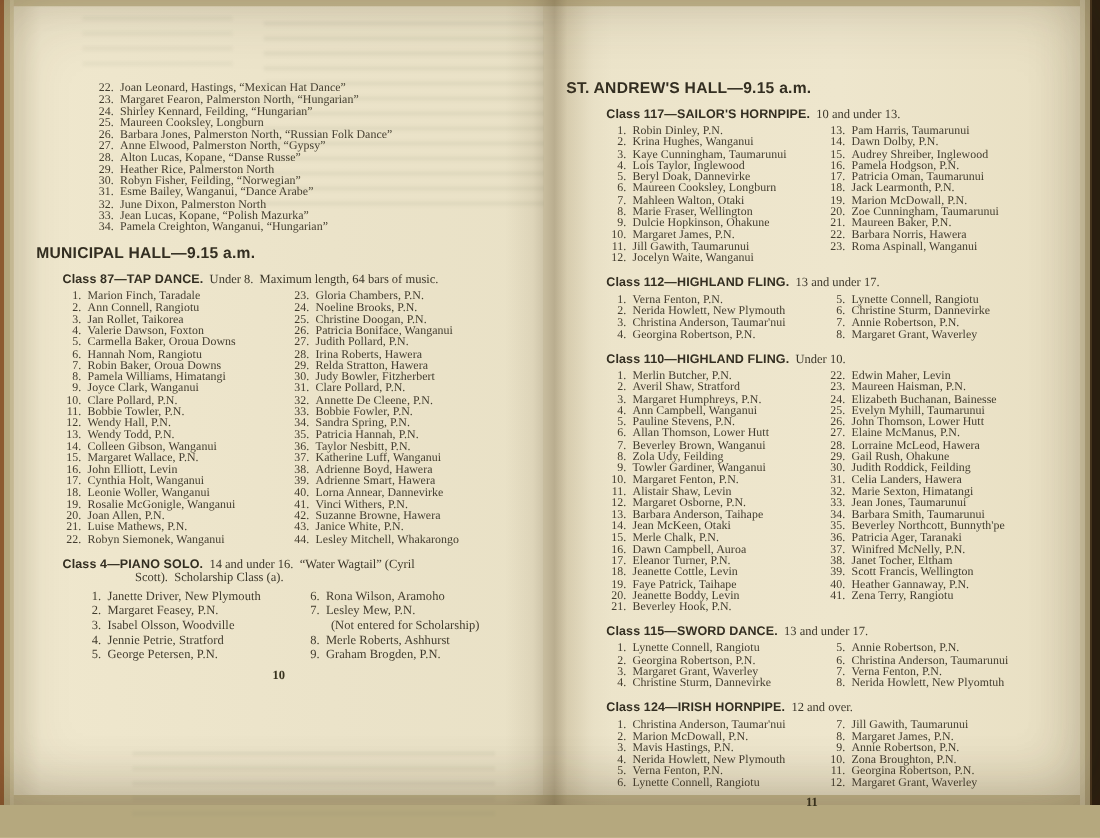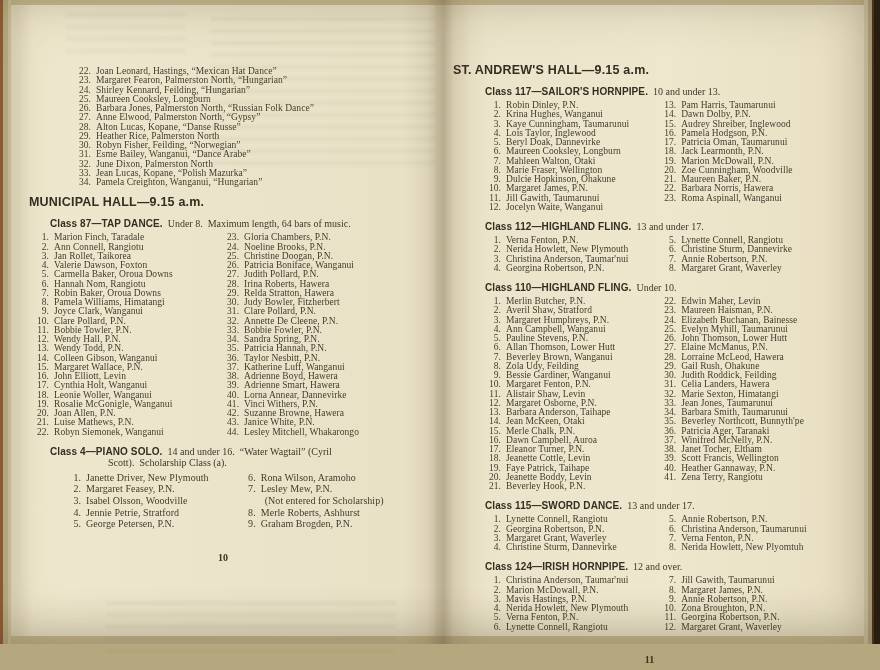--- a/index.html
+++ b/index.html
@@ -26,30 +26,30 @@
   .cont-list{padding:0 6px 0 58px;font-size:10px;line-height:12.1px;}
   .cont-list .num{width:22px;}
   .hall{margin:8px 18px 0;font-family:"Liberation Sans","DejaVu Sans",sans-serif;
         font-weight:bold;font-size:12.5px;letter-spacing:.2px;color:#332e21;}
   .class-title{margin:9px 0 0;font-size:10px;white-space:pre-wrap;color:#3c372a;}
   .pl-title{padding-left:39px;}
   .pr-title{padding-left:50px;}
   .ct-bold{font-family:"Liberation Sans","DejaVu Sans",sans-serif;font-weight:bold;letter-spacing:.1px;color:#332e21;}
   .ct-line2{display:block;padding-left:58px;}
   .cols{display:flex;margin-top:4px;}
-  .pl-cols{padding-left:20px;padding-right:8px;}
+  .pl-cols{padding-left:36px;padding-right:8px;}
   .pr-cols{padding-left:48px;padding-right:16px;}
   .col1{width:48%;}
   .col2{width:52%;}
   .entry{font-size:9.5px;line-height:9.25px;white-space:nowrap;letter-spacing:.05px;}
   .roomy .entry{font-size:10px;line-height:11.6px;}
   .num{display:inline-block;width:18px;text-align:right;margin-right:5px;}
   .entry-note{padding-left:27px;}
   .entry-note:empty{display:none;}
-  .pagenum{margin-top:22px;text-align:center;font-size:10px;font-weight:bold;color:#38331f;}
+  .pagenum{margin-top:5px;text-align:center;font-size:10px;font-weight:bold;color:#38331f;}
 </style>
 </head>
 <body>
 
 <div class="scan">
   <div class="edge-left"></div>
   <div class="edge-right"></div>
 
   <div class="page page-left">
     <div class="ghost g4"></div>
@@ -195,21 +195,21 @@
           </div>
         <div class="col2">
 
         <div class="entry"><span class="num">13.</span><span class="txt">Pam Harris, Taumarunui</span></div>
             <div class="entry"><span class="num">14.</span><span class="txt">Dawn Dolby, P.N.</span></div>
             <div class="entry"><span class="num">15.</span><span class="txt">Audrey Shreiber, Inglewood</span></div>
             <div class="entry"><span class="num">16.</span><span class="txt">Pamela Hodgson, P.N.</span></div>
             <div class="entry"><span class="num">17.</span><span class="txt">Patricia Oman, Taumarunui</span></div>
             <div class="entry"><span class="num">18.</span><span class="txt">Jack Learmonth, P.N.</span></div>
             <div class="entry"><span class="num">19.</span><span class="txt">Marion McDowall, P.N.</span></div>
-            <div class="entry"><span class="num">20.</span><span class="txt">Zoe Cunningham, Woodville</span></div>
+            <div class="entry"><span class="num">20.</span><span class="txt">Zoe Cunningham, Taumarunui</span></div>
             <div class="entry"><span class="num">21.</span><span class="txt">Maureen Baker, P.N.</span></div>
             <div class="entry"><span class="num">22.</span><span class="txt">Barbara Norris, Hawera</span></div>
             <div class="entry"><span class="num">23.</span><span class="txt">Roma Aspinall, Wanganui</span></div>
           </div>
       </div>
     </section>
 
     <section>
       <p class="class-title pr-title"><span class="ct-bold">Class 112—HIGHLAND FLING.</span><span>  13 and under 17.</span></p>
       <div class="cols pr-cols">
@@ -236,21 +236,21 @@
         <div class="col1">
 
         <div class="entry"><span class="num">1.</span><span class="txt">Merlin Butcher, P.N.</span></div>
             <div class="entry"><span class="num">2.</span><span class="txt">Averil Shaw, Stratford</span></div>
             <div class="entry"><span class="num">3.</span><span class="txt">Margaret Humphreys, P.N.</span></div>
             <div class="entry"><span class="num">4.</span><span class="txt">Ann Campbell, Wanganui</span></div>
             <div class="entry"><span class="num">5.</span><span class="txt">Pauline Stevens, P.N.</span></div>
             <div class="entry"><span class="num">6.</span><span class="txt">Allan Thomson, Lower Hutt</span></div>
             <div class="entry"><span class="num">7.</span><span class="txt">Beverley Brown, Wanganui</span></div>
             <div class="entry"><span class="num">8.</span><span class="txt">Zola Udy, Feilding</span></div>
-            <div class="entry"><span class="num">9.</span><span class="txt">Bessie Gardiner, Wanganui</span></div>
+            <div class="entry"><span class="num">9.</span><span class="txt">Towler Gardiner, Wanganui</span></div>
             <div class="entry"><span class="num">10.</span><span class="txt">Margaret Fenton, P.N.</span></div>
             <div class="entry"><span class="num">11.</span><span class="txt">Alistair Shaw, Levin</span></div>
             <div class="entry"><span class="num">12.</span><span class="txt">Margaret Osborne, P.N.</span></div>
             <div class="entry"><span class="num">13.</span><span class="txt">Barbara Anderson, Taihape</span></div>
             <div class="entry"><span class="num">14.</span><span class="txt">Jean McKeen, Otaki</span></div>
             <div class="entry"><span class="num">15.</span><span class="txt">Merle Chalk, P.N.</span></div>
             <div class="entry"><span class="num">16.</span><span class="txt">Dawn Campbell, Auroa</span></div>
             <div class="entry"><span class="num">17.</span><span class="txt">Eleanor Turner, P.N.</span></div>
             <div class="entry"><span class="num">18.</span><span class="txt">Jeanette Cottle, Levin</span></div>
             <div class="entry"><span class="num">19.</span><span class="txt">Faye Patrick, Taihape</span></div>

